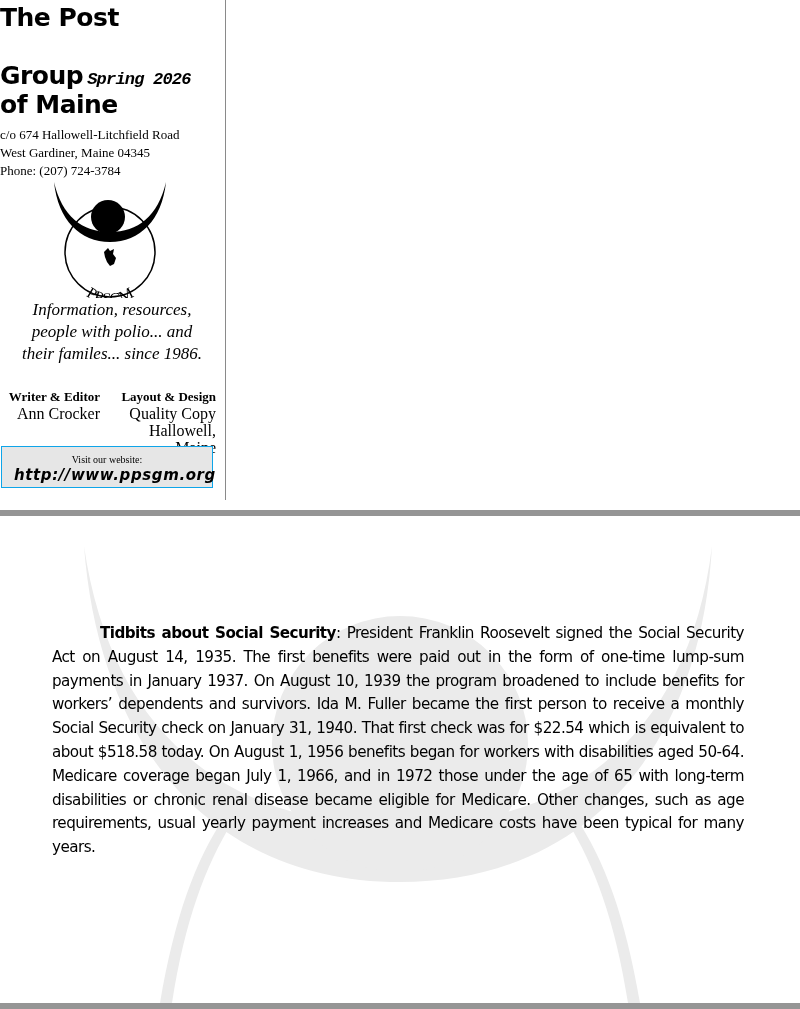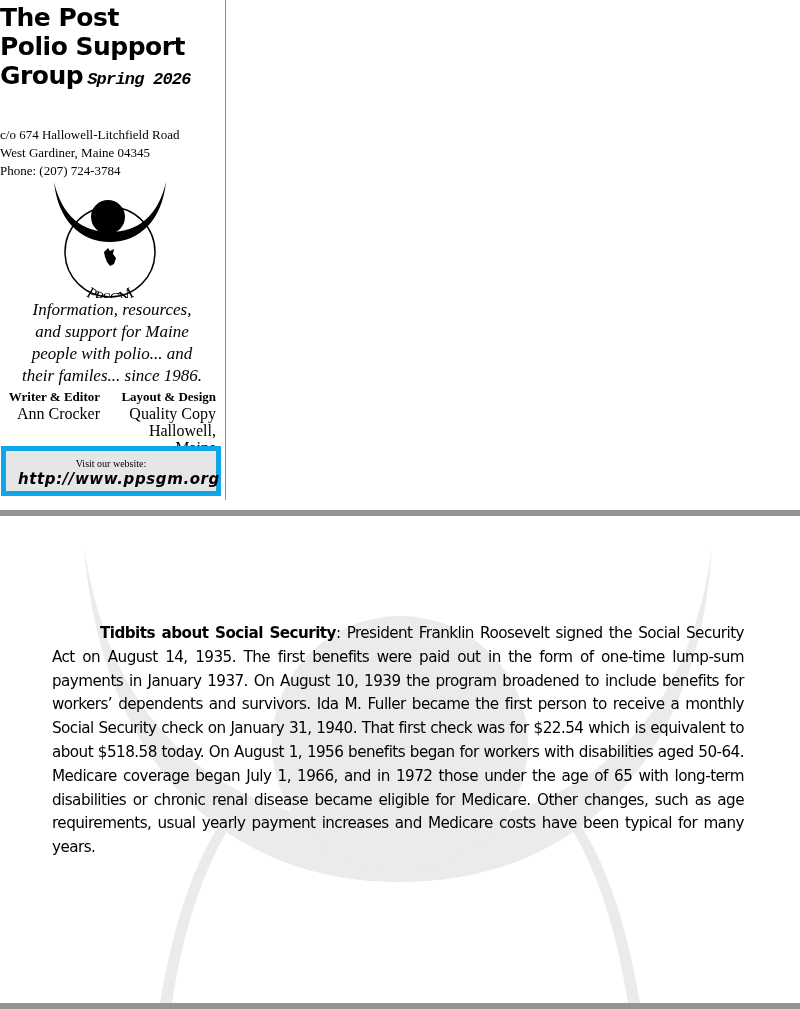--- a/index.html
+++ b/index.html
@@ -23,21 +23,21 @@
     .logo { position: absolute; left: 50px; top: 180px; width: 120px; height: 118px; }
     .tagline {
       position: absolute; left: 0; top: 299px; width: 224px; text-align: center;
       font-style: italic; font-size: 17px; line-height: 22px;
     }
     .credit-col { position: absolute; top: 388px; text-align: right; font-size: 12px; line-height: 17px; }
     .credit-col .role { font-weight: bold; font-size: 13px; }
     .credit-col .name { font-size: 16px; }
     .website-box {
       position: absolute; left: 1px; top: 446px; width: 210px; height: 40px;
-      border: 5px solid #0ea5e9; background: #e6e6e6; text-align: center;
+      border: 1px solid #0ea5e9; background: #e6e6e6; text-align: center;
     }
     .website-label { font-size: 10px; line-height: 12px; margin-top: 7px; display: block; }
     .website-url {
       font-family: "DejaVu Sans", sans-serif; font-weight: bold; font-style: italic;
       font-size: 15px; line-height: 18px; letter-spacing: 0.6px; display: block; padding-left: 12px;
     }
     .hbar { position: absolute; left: 0; width: 800px; height: 6px; background: #959595; }
     .watermark { position: absolute; left: 0; top: 516px; width: 800px; height: 487px; }
     .article {
       position: absolute; left: 52px; top: 622px; width: 692px;
@@ -45,45 +45,44 @@
       letter-spacing: -0.55px; word-spacing: 0px;
       text-align: justify; text-indent: 48px;
     }
     .article b { font-weight: bold; }
   </style>
 </head>
 <body>
 
 <div class="masthead">
   <div class="title-line" style="top:3px">The Post</div>
-  <div class="title-line" style="top:32px">Polio Support</div>
   <div class="title-line" style="top:61px">
     <span>Group</span><span class="issue">Spring 2026</span>
   </div>
+  <div class="title-line" style="top:90px">of Maine</div>
 
   <div class="addr" style="top:126px">c/o 674 Hallowell-Litchfield Road</div>
   <div class="addr" style="top:144px">West Gardiner, Maine 04345</div>
   <div class="addr" style="top:162px">Phone: (207) 724-3784</div>
 
   <svg class="logo" viewBox="0 0 120 118">
     <defs>
       <path id="logoArc" d="M 20 84 A 40 40 0 0 0 100 84"></path>
     </defs>
     <circle cx="60" cy="72" r="45" fill="none" stroke="#000" stroke-width="1.5"></circle>
     <path d="M 4 2 C 8 40, 30 62, 60 62 C 90 62, 112 40, 116 2 C 108 36, 88 52, 60 52 C 32 52, 12 36, 4 2 Z" fill="#000"></path>
     <circle cx="58" cy="37" r="17" fill="#000"></circle>
     <path d="M 54 72 L 58 68 L 60 71 L 64 69 L 63 74 L 66 78 L 64 84 L 60 86 L 57 82 L 55 77 Z" fill="#000"></path>
     <text font-family="Liberation Serif, serif" font-size="16" fill="#000">
       <textPath href="#logoArc" startOffset="50%" text-anchor="middle" id="logo-text-path">PPSGM</textPath>
     </text>
   </svg>
 
   <div class="tagline">
     <div>Information, resources,</div>
-    <div>and support for Maine</div>
     <div>people with polio... and</div>
     <div>their familes... since 1986.</div>
   </div>
 
   <div class="credit-col" style="left:0; width:100px;">
     <div class="role">Writer &amp; Editor</div>
     <div class="name">Ann Crocker</div>
   </div>
   <div class="credit-col" style="left:112px; width:104px;">
     <div class="role">Layout &amp; Design</div>

